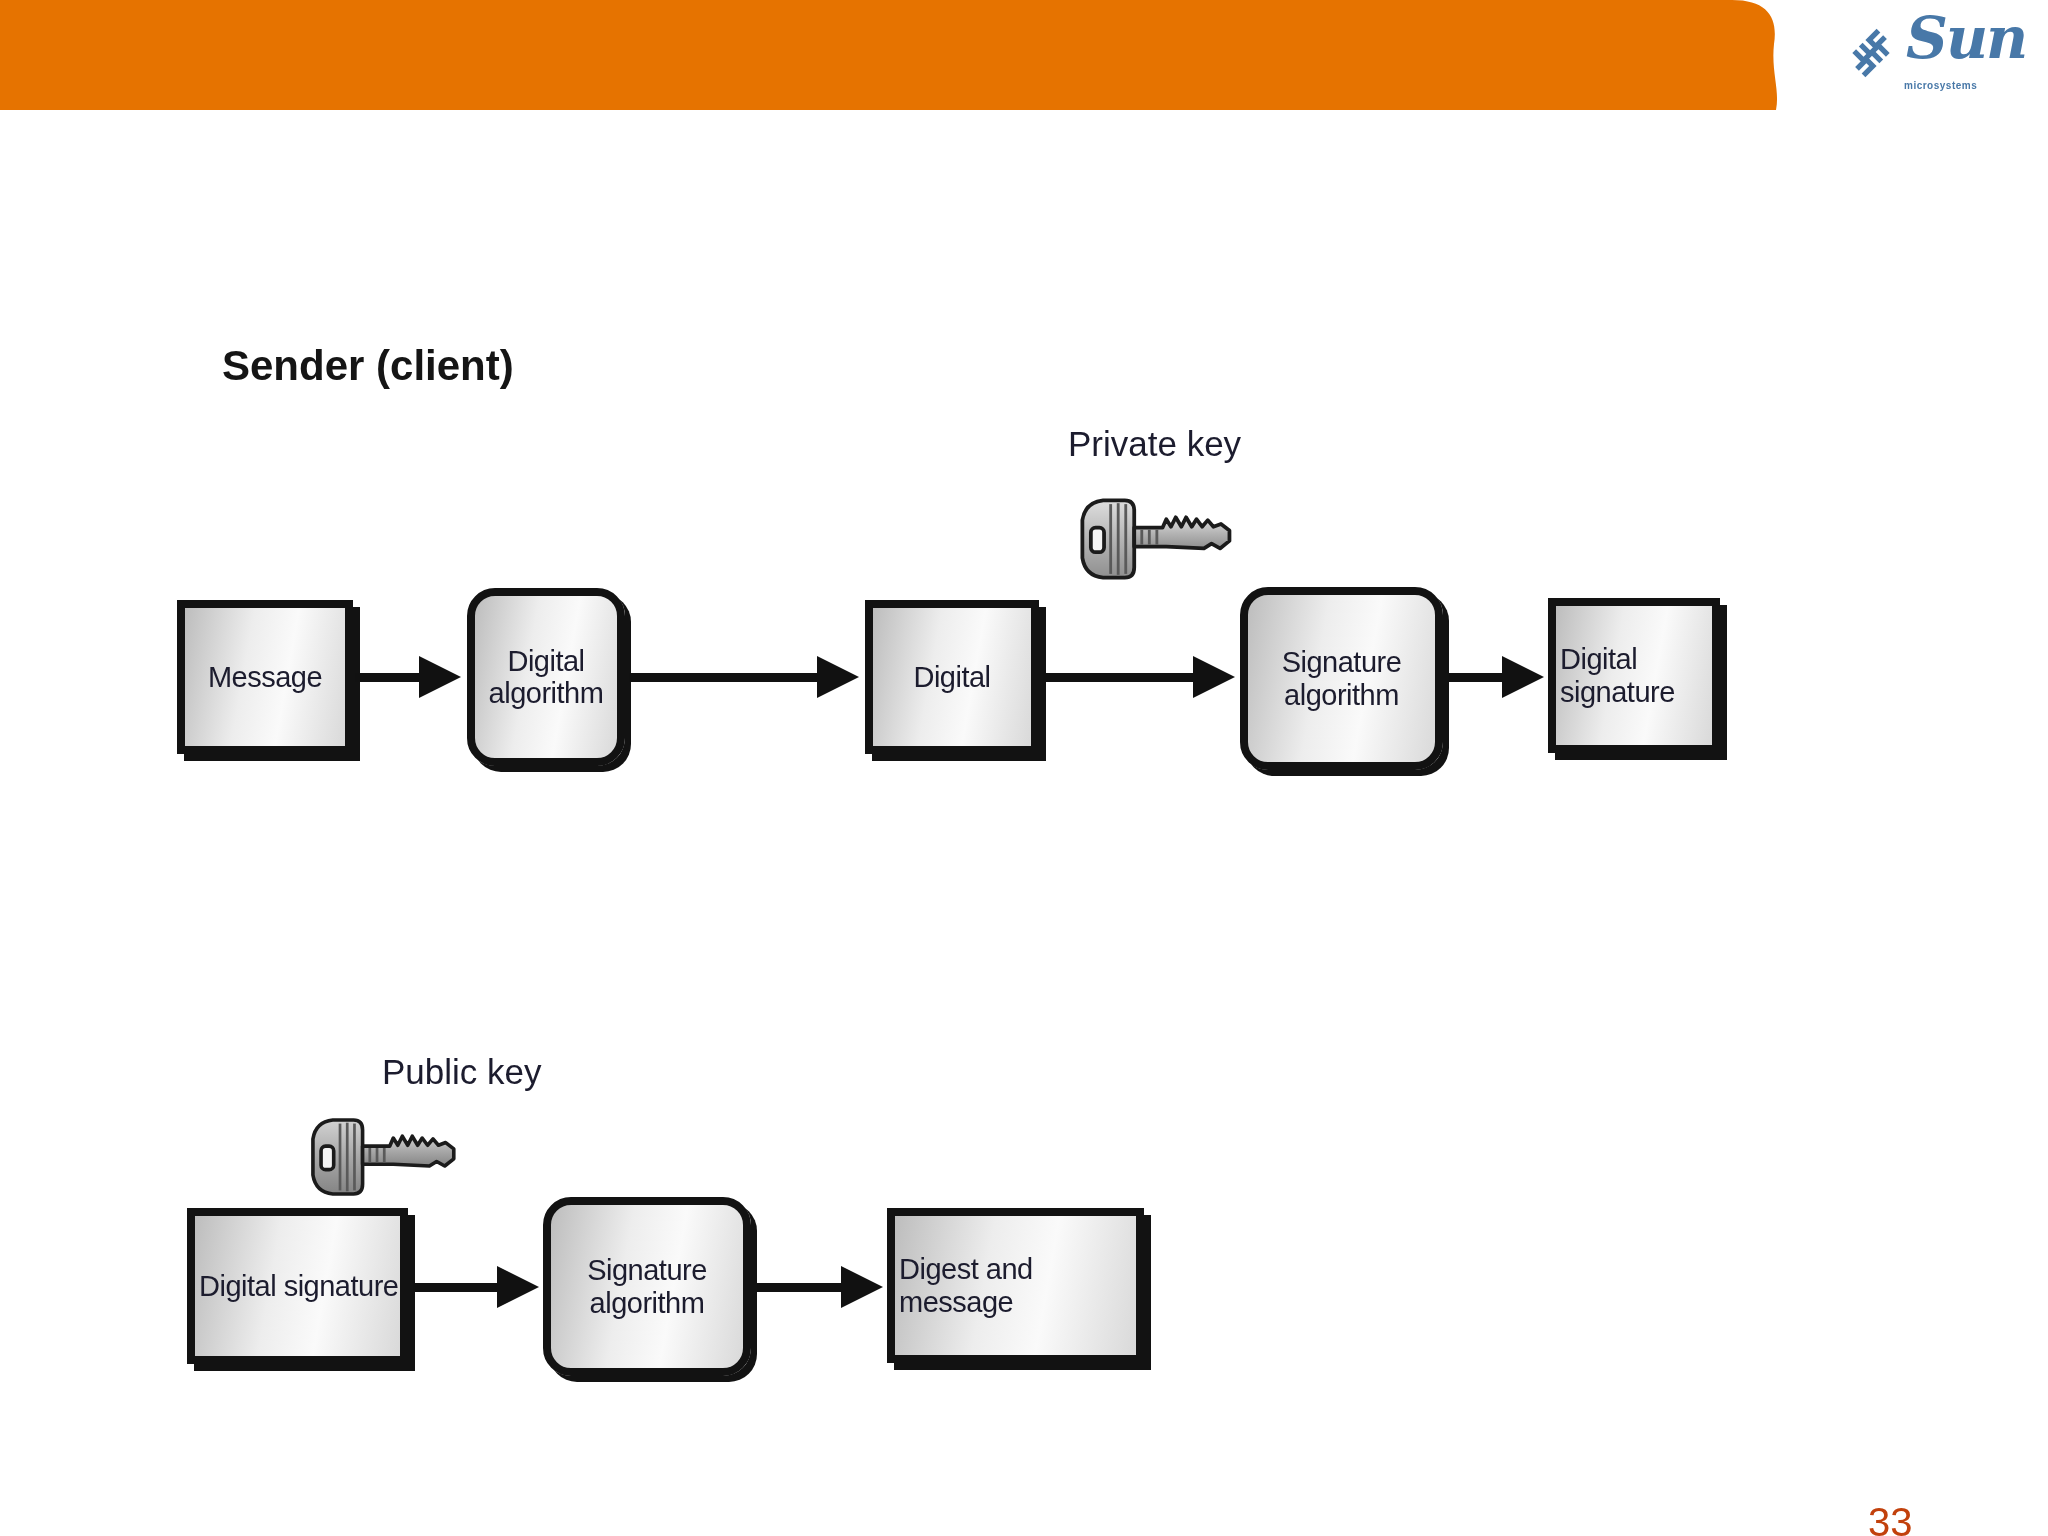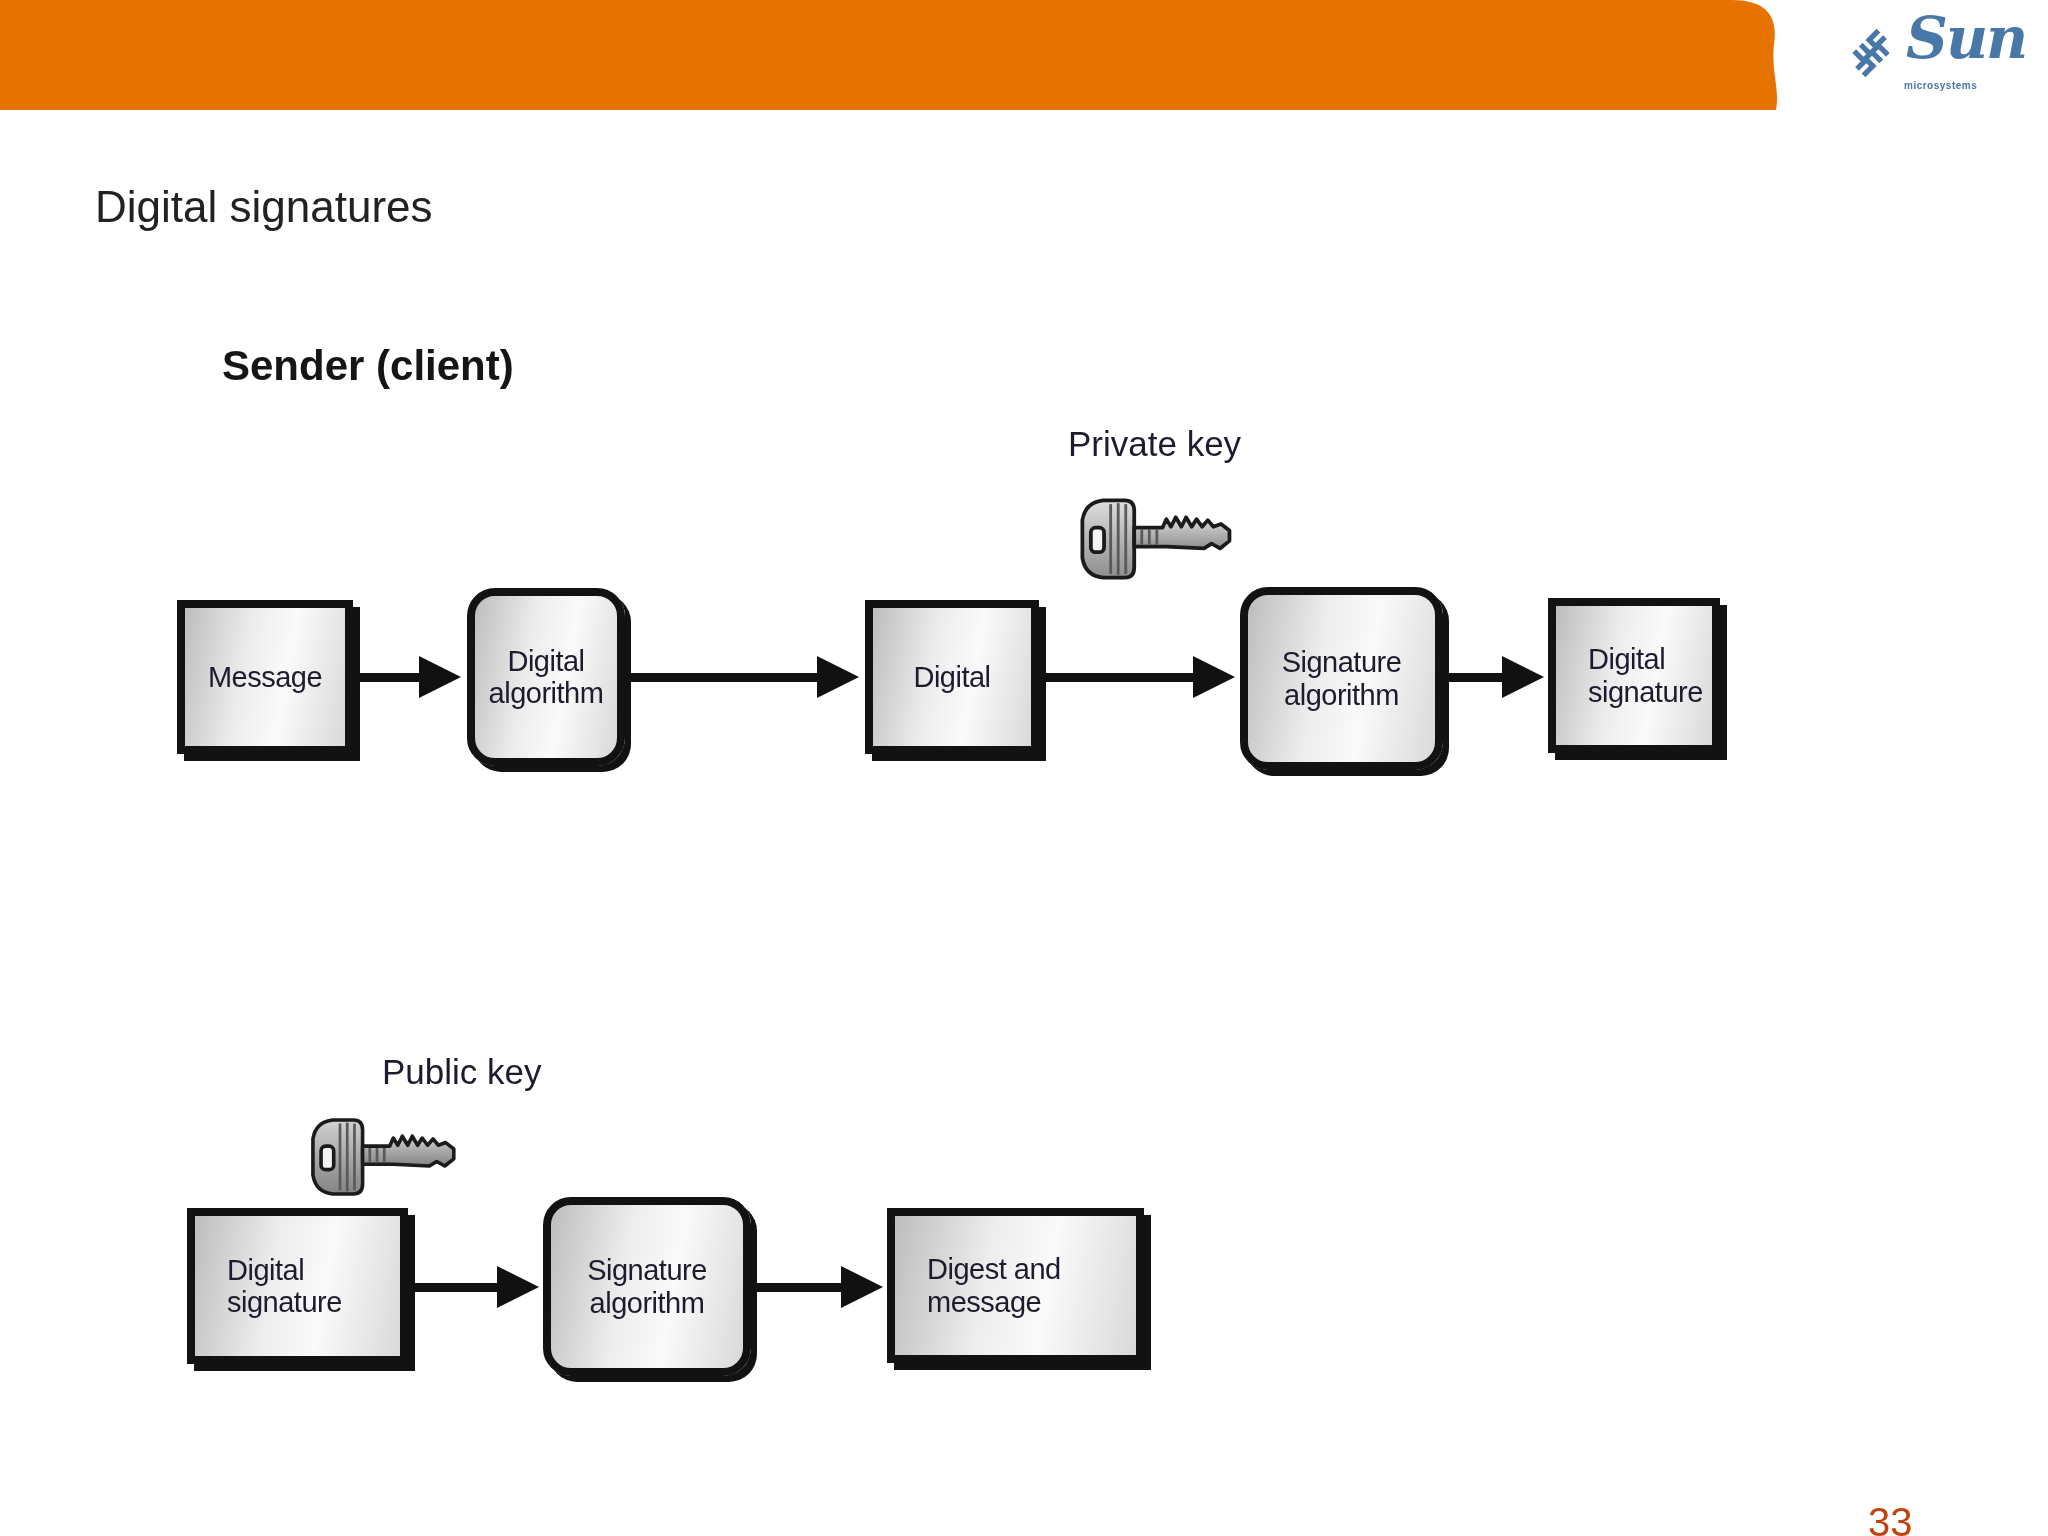--- a/index.html
+++ b/index.html
@@ -53,21 +53,21 @@
     display:flex;align-items:center;justify-content:center;
     box-sizing:border-box;
     background:linear-gradient(100deg,#bdbdbd 0%,#ededed 38%,#fafafa 62%,#d9d9d9 100%);
     border:8px solid #121212;
     color:#1c1c2e;
     font-size:29px;letter-spacing:-0.5px;line-height:1.12;
     text-align:center;
   }
   .node.rect{box-shadow:7px 7px 0 #121212;}
   .node.rounded{border-radius:28px;box-shadow:6px 6px 0 #121212;}
-  .node.left-text{justify-content:flex-start;text-align:left;padding-left:32px;}
+  .node.left-text{justify-content:flex-start;text-align:left;padding-left:4px;}
 
   .n-message            {left:177px;top:600px;width:176px;height:154px;}
   .n-digital-algorithm  {left:467px;top:588px;width:158px;height:178px;}
   .n-digest             {left:865px;top:600px;width:174px;height:154px;}
   .n-signature-algorithm{left:1240px;top:587px;width:203px;height:183px;}
   .n-digital-signature  {left:1548px;top:598px;width:172px;height:155px;}
 
   .n-digital-signature2 {left:187px;top:1208px;width:221px;height:156px;}
   .n-signature-algorithm2{left:543px;top:1197px;width:208px;height:179px;}
   .n-digest-and-message {left:887px;top:1208px;width:257px;height:155px;}
@@ -108,21 +108,20 @@
         <path d="M30,18 h8 v16 h6 v-16 h8 v24 h-22 z"></path>
         <path d="M70,30 v8 h-16 v6 h16 v8 h-24 v-22 z"></path>
         <path d="M70,82 h-8 v-16 h-6 v16 h-8 v-24 h22 z"></path>
         <path d="M30,70 v-8 h16 v-6 h-16 v-8 h24 v22 z"></path>
       </g>
     </svg>
     <div class="sun-brand">Sun</div>
     <div class="sun-sub">microsystems</div>
   </div>
 
-  <div class="page-title">Digital signatures</div>
 
   <div class="section-label sender-label">Sender (client)</div>
 
   <div class="key-label private-key-label">Private key</div>
 
   <svg class="key-icon private-key-icon" width="165" height="98" viewBox="0 0 175 100">
     <defs>
       <linearGradient id="kg1" x1="0" y1="0" x2="0" y2="1">
         <stop offset="0" stop-color="#dedede"></stop>
         <stop offset="0.5" stop-color="#b5b5b5"></stop>

